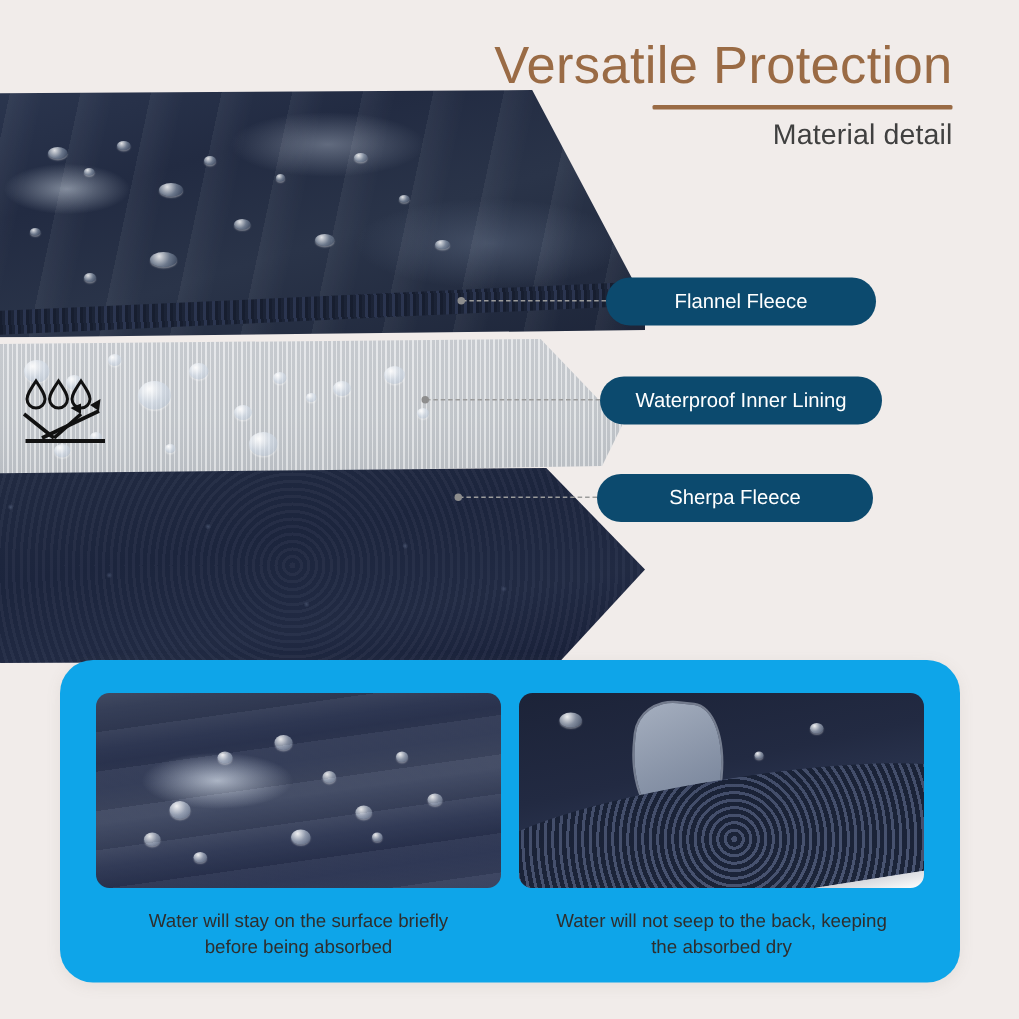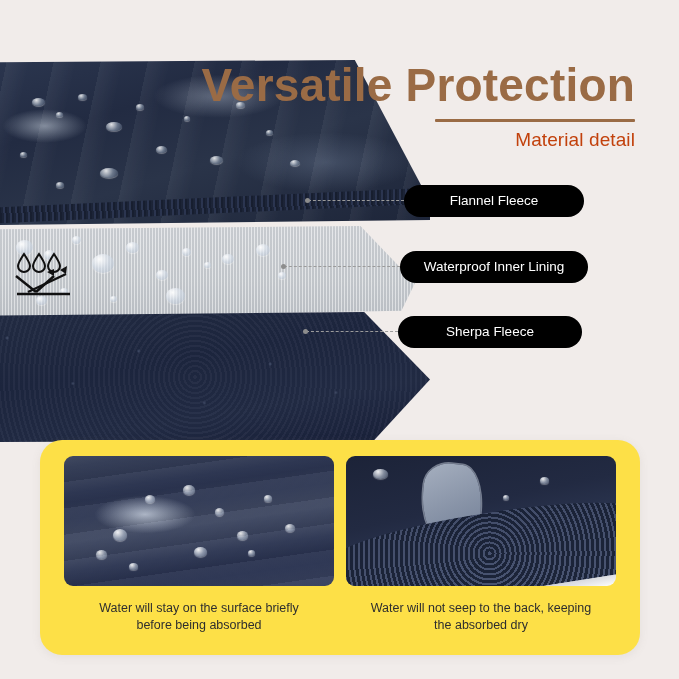--- a/index.html
+++ b/index.html
@@ -25,39 +25,38 @@
 
   
   .header {
     position: absolute;
     right: 44px;
     top: 24px;
     text-align: right;
     z-index: 40;
   }
   .title {
-    font-size: 46px;
-    font-weight: bold;
+    font-size: 35px;
+    font-weight: normal;
     color: #9a6b45;
     letter-spacing: 0.2px;
     line-height: 1.12;
     white-space: nowrap;
-    margin-top: 36px;
   }
   .title-rule {
     height: 3px;
     background: #9a6b45;
     width: 200px;
     margin: 7px 0 0 auto;
     border-radius: 1px;
   }
   .subtitle {
     margin-top: 7px;
     font-size: 19px;
-    color: #c2410c;
+    color: #404040;
     letter-spacing: 0.1px;
     white-space: nowrap;
   }
 
   
   .stack {
     position: absolute;
     left: 0;
     top: 60px;
     width: 420px;
@@ -185,21 +184,21 @@
     content: "";
     position: absolute;
     left: -3px;
     top: -3px;
     width: 5px;
     height: 5px;
     border-radius: 50%;
     background: #8d8d8d;
   }
   .pill {
-    background: #000000;
+    background: #0c4a6e;
     color: #ffffff;
     border-radius: 999px;
     font-size: 13.5px;
     line-height: 1;
     padding: 9px 16px;
     text-align: center;
     white-space: nowrap;
     box-sizing: border-box;
   }
   .pill-1 { width: 180px; }
@@ -213,27 +212,28 @@
   #callout-sherpa  { left: 306px; top: 316px; }
   #callout-sherpa  .leader { width: 92px; }
 
   
   .bottom-card {
     position: absolute;
     left: 40px;
     top: 440px;
     width: 600px;
     height: 215px;
-    background: #fde047;
+    background: #0ea5e9;
     border-radius: 22px;
     box-shadow: 0 2px 10px rgba(120,105,95,0.10);
     display: flex;
     z-index: 20;
     box-sizing: border-box;
     padding: 16px 18px 10px 18px;
+    align-items: center;
   }
   .panel {
     width: 50%;
     display: flex;
     flex-direction: column;
     align-items: center;
     box-sizing: border-box;
     padding: 0 6px;
   }
   .photo {

